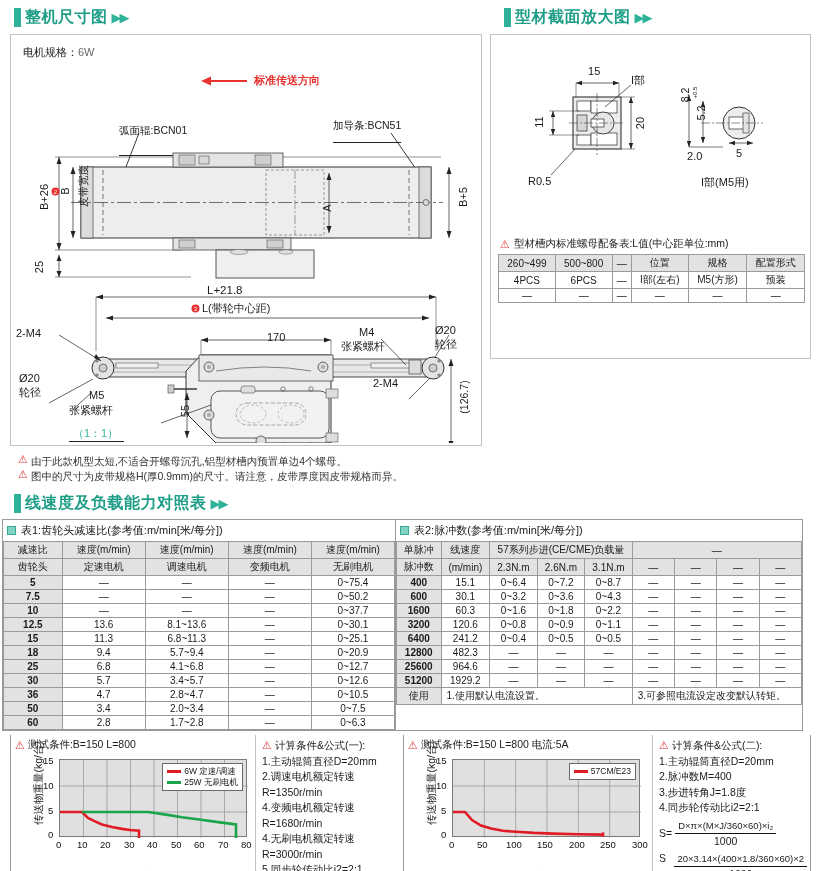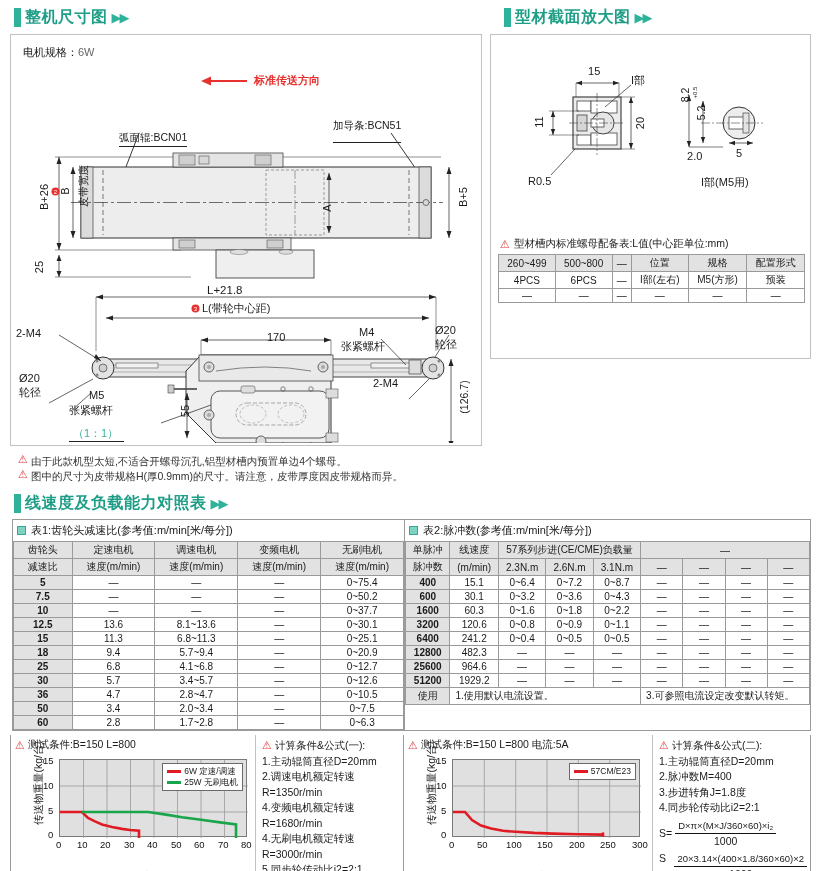--- a/index.html
+++ b/index.html
@@ -78,21 +78,21 @@
       </div>
 
       <div style="position:absolute;left:190px;top:38px;display:flex;align-items:center;gap:5px;">
         <svg width="48" height="12">
           <line x1="8" y1="6" x2="46" y2="6" stroke="#e8322f" stroke-width="2.2"></line>
           <polygon points="0,6 10,1.5 10,10.5" fill="#e8322f"></polygon>
         </svg>
         <span style="font-size:11px;font-weight:bold;color:#e8322f;">标准传送方向</span>
       </div>
 
-      <div style="position:absolute;left:108px;top:96px;font-size:10.5px;border-bottom:1px solid #222;padding-bottom:1px;">弧面辊:BCN01</div>
+      <div style="position:absolute;left:108px;top:89px;font-size:10.5px;border-bottom:1px solid #222;padding-bottom:17px;">弧面辊:BCN01</div>
       <svg style="position:absolute;left:100px;top:98px;" width="60" height="55">
         <line x1="28" y1="0" x2="8" y2="52" stroke="#222" stroke-width="0.9"></line>
         <polygon points="8,52 11,44 15,48" fill="#222"></polygon>
       </svg>
 
       <div style="position:absolute;left:322px;top:84px;font-size:10.5px;border-bottom:1px solid #222;padding-bottom:9px;">加导条:BCN51</div>
       <svg style="position:absolute;left:378px;top:98px;" width="55" height="55">
         <line x1="2" y1="0" x2="38" y2="52" stroke="#222" stroke-width="0.9"></line>
         <polygon points="38,52 31,47 35,43" fill="#222"></polygon>
       </svg>
@@ -418,42 +418,42 @@
     </div>
   </div>
 </div>
 
 <div class="sec-title" style="margin-top:9px;">
   <span class="bar"></span>
   <span class="txt">线速度及负载能力对照表</span>
   <span class="arrows">▶▶</span>
 </div>
 
-<div style="display:flex; padding:5px 10px 0 12px; gap:0;">
+<div style="display:flex; padding:5px 10px 0 2px; gap:0;">
 
   <div style="width:394px;border:1px solid #9a9a9a;">
     <div class="tbl-cap">
       <span class="cap-sq"></span>
       <span>表1:齿轮头减速比(参考值:m/min[米/每分])</span>
     </div>
     <table class="dtable" style="width:100%;border-top:1px solid #9a9a9a;">
       <thead>
         <tr>
+          <th class="hd">减速比</th>
+          <th class="hd">速度(m/min)</th>
+          <th class="hd">速度(m/min)</th>
+          <th class="hd">速度(m/min)</th>
+          <th class="hd">速度(m/min)</th>
+        </tr>
+        <tr>
           <th class="hd" style="width:15%;">齿轮头</th>
           <th class="hd">定速电机</th>
           <th class="hd">调速电机</th>
           <th class="hd">变频电机</th>
           <th class="hd">无刷电机</th>
-        </tr>
-        <tr>
-          <th class="hd">减速比</th>
-          <th class="hd">速度(m/min)</th>
-          <th class="hd">速度(m/min)</th>
-          <th class="hd">速度(m/min)</th>
-          <th class="hd">速度(m/min)</th>
         </tr>
       </thead>
       <tbody id="t1body">
           <tr>
             <td class="rowhd">5</td>
             <td>—</td>
             <td>—</td>
             <td>—</td>
             <td>0~75.4</td>
           </tr>

